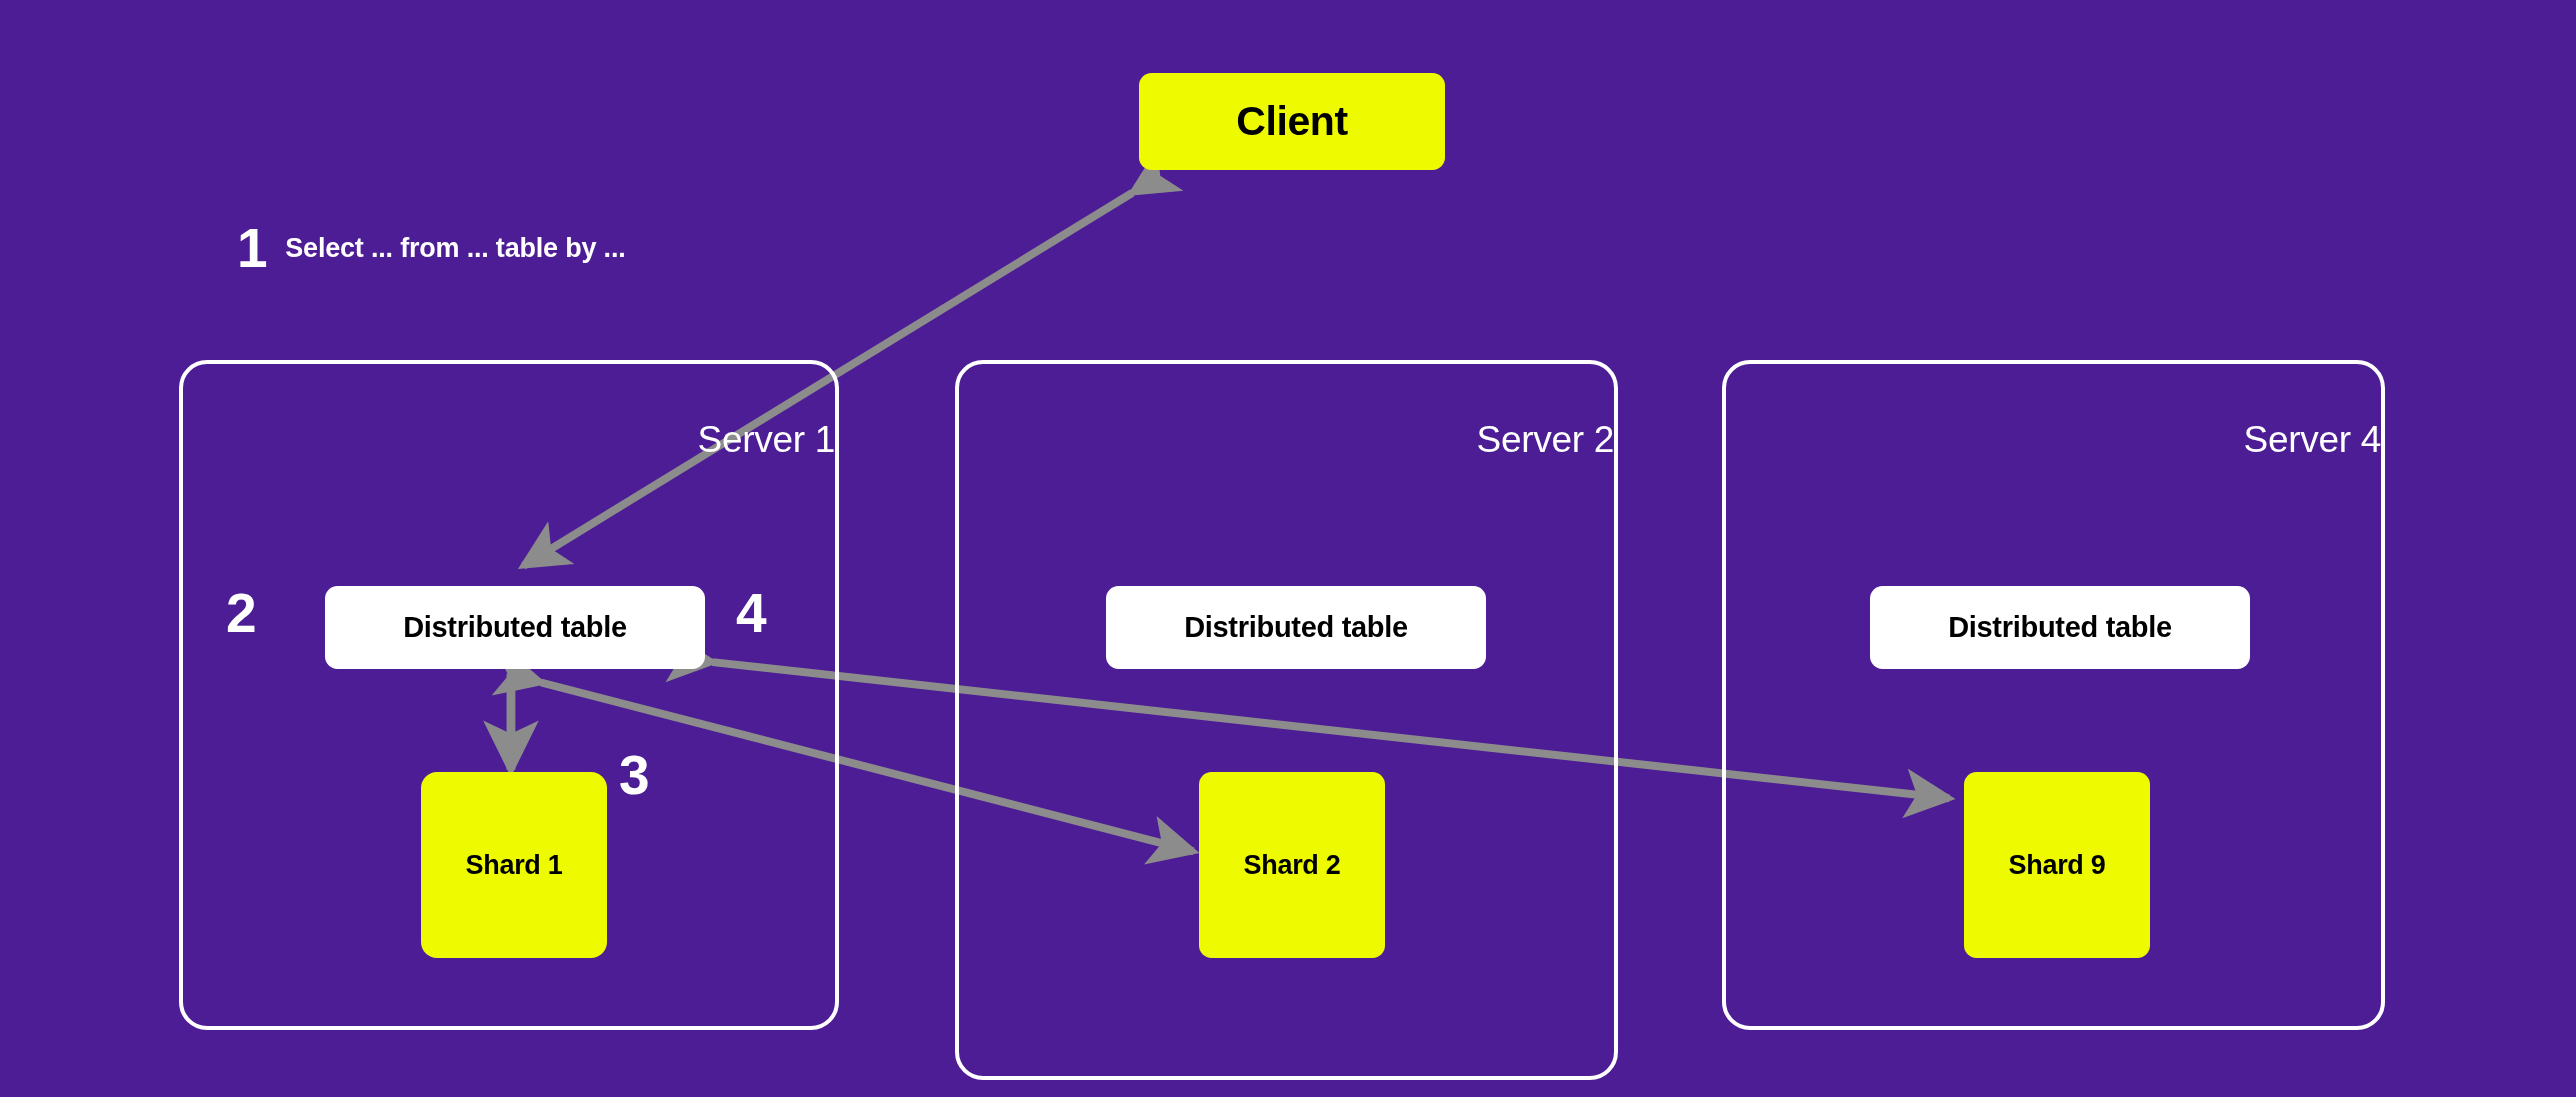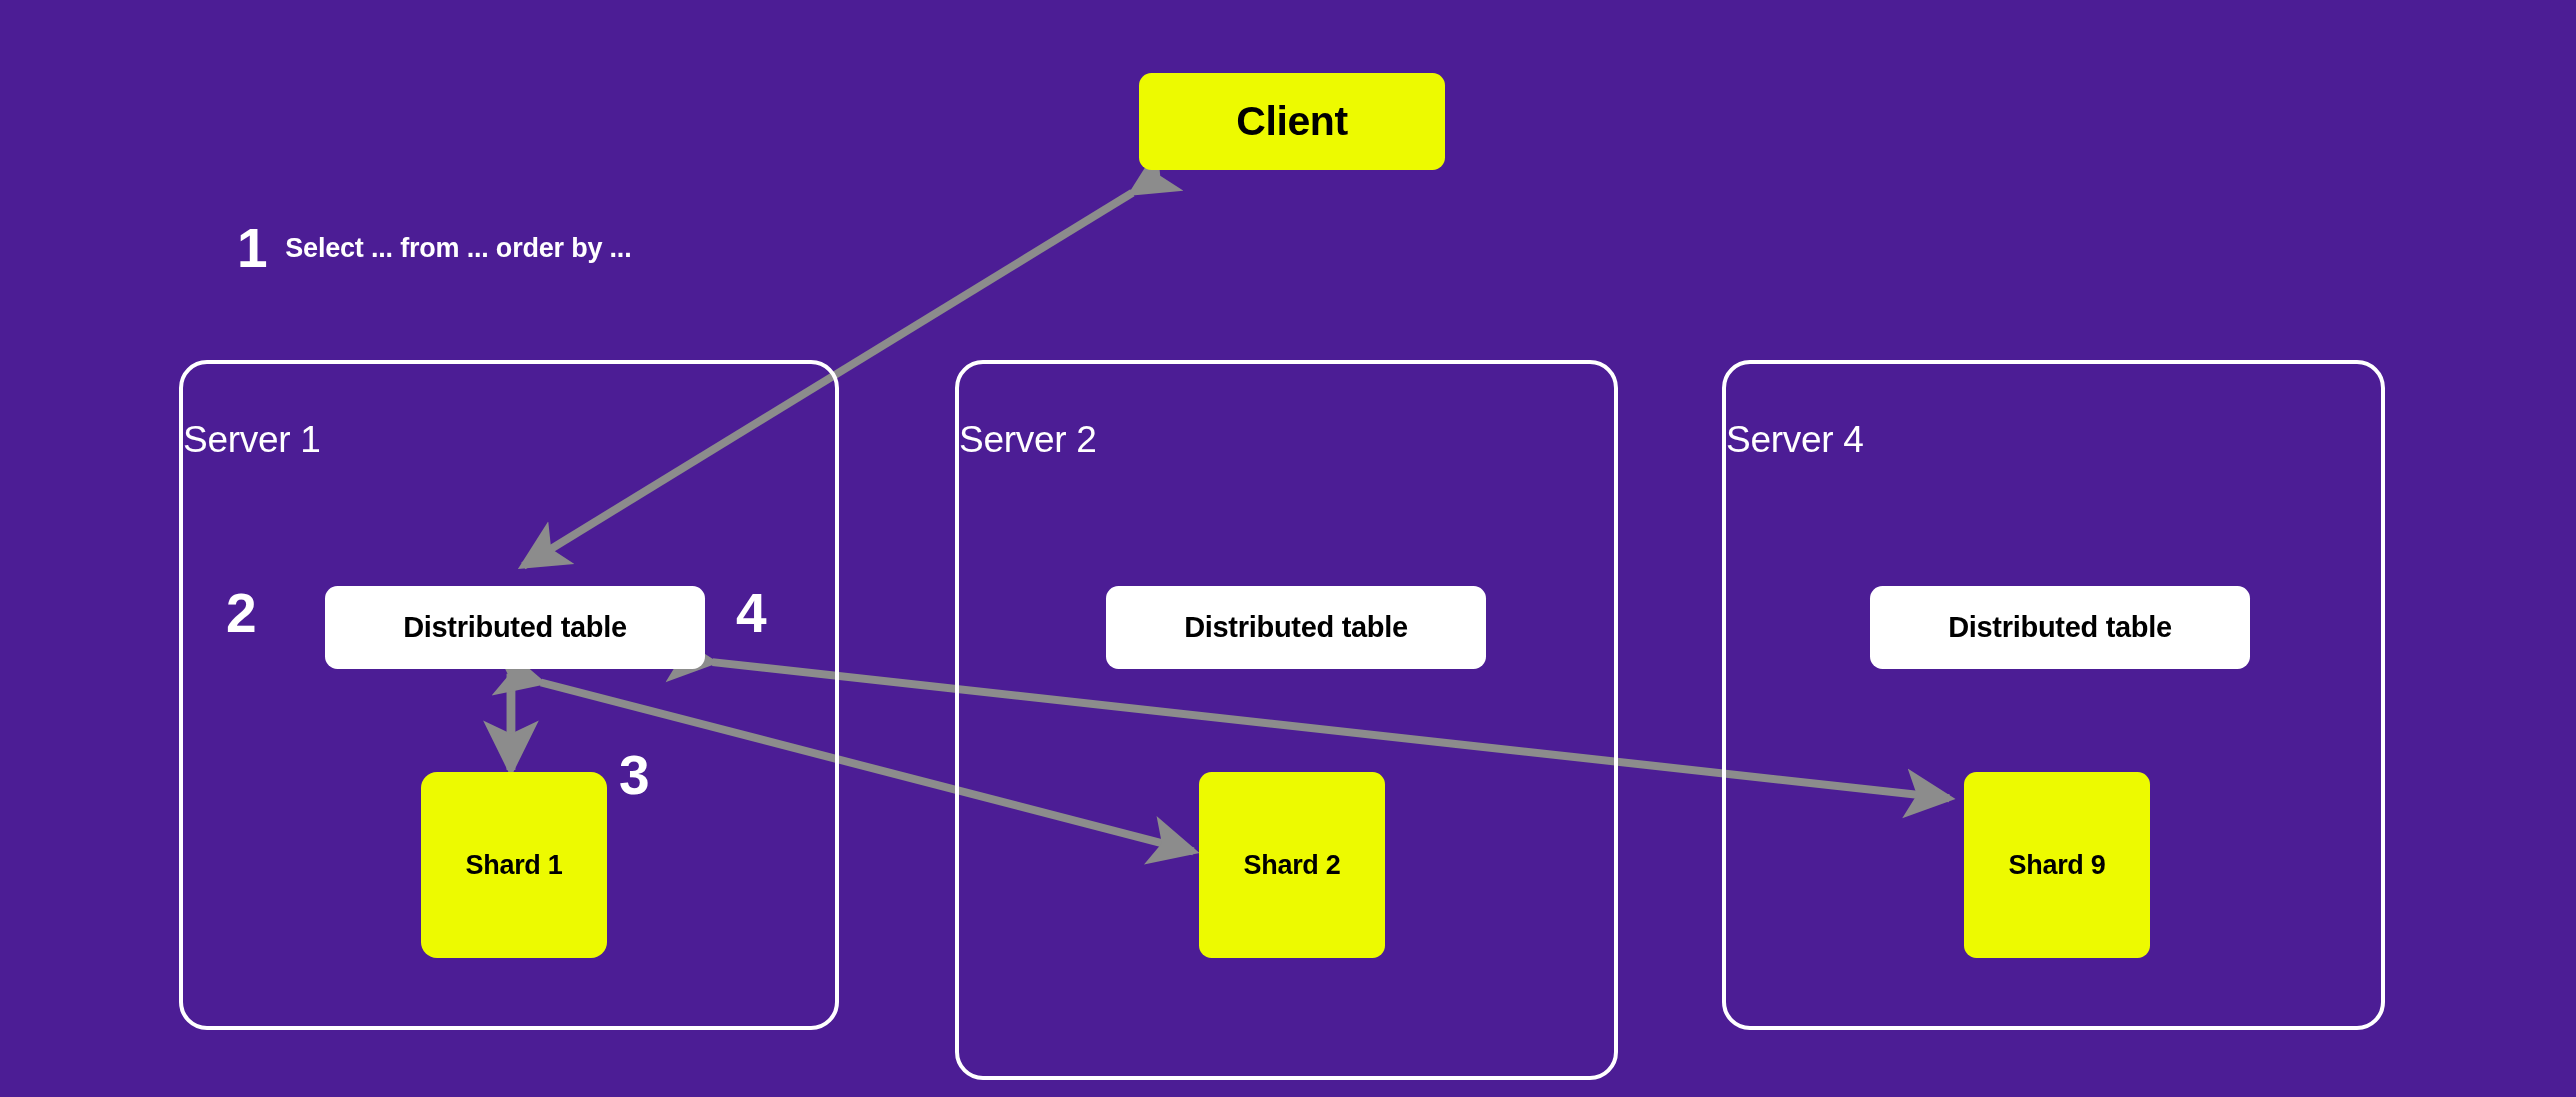--- a/index.html
+++ b/index.html
@@ -70,21 +70,21 @@
     position: absolute;
     border: 4.4px solid #ffffff;
     border-radius: 28px;
     box-sizing: border-box;
   }
   .server-title {
     position: absolute;
     top: 55px;
     left: 0;
     width: 100%;
-    text-align: left;
+    text-align: right;
     color: #ffffff;
     font-size: 37px;
     font-weight: 400;
     letter-spacing: -0.3px;
   }
   .dist-table {
     position: absolute;
     background: #ffffff;
     border-radius: 12.4px;
     display: flex;
@@ -145,21 +145,21 @@
 
     <line x1="806" y1="749" x2="2205" y2="903" stroke="#8C8C8C" stroke-width="9" marker-start="url(#ah)" marker-end="url(#ah)"></line>
   </svg>
 
   <div class="client-node">
     <span class="client-label">Client</span>
   </div>
 
   <div class="step1-wrap">
     <span class="marker">1</span>
-    <span class="sql-text">Select ... from ... order by ...</span>
+    <span class="sql-text">Select ... from ... table by ...</span>
   </div>
 
   <div class="server-panel" style="left:179px; top:360px; width:660px; height:670px;">
     <div class="server-title">Server 1</div>
     <div class="dist-table" style="left:142px; top:222px; width:380px; height:83px;">
       <span class="dist-table-label">Distributed table</span>
     </div>
     <div class="shard" style="left:238px; top:408px; width:186px; height:186px;border-radius:16px;">
       <span class="shard-label">Shard 1</span>
     </div>

